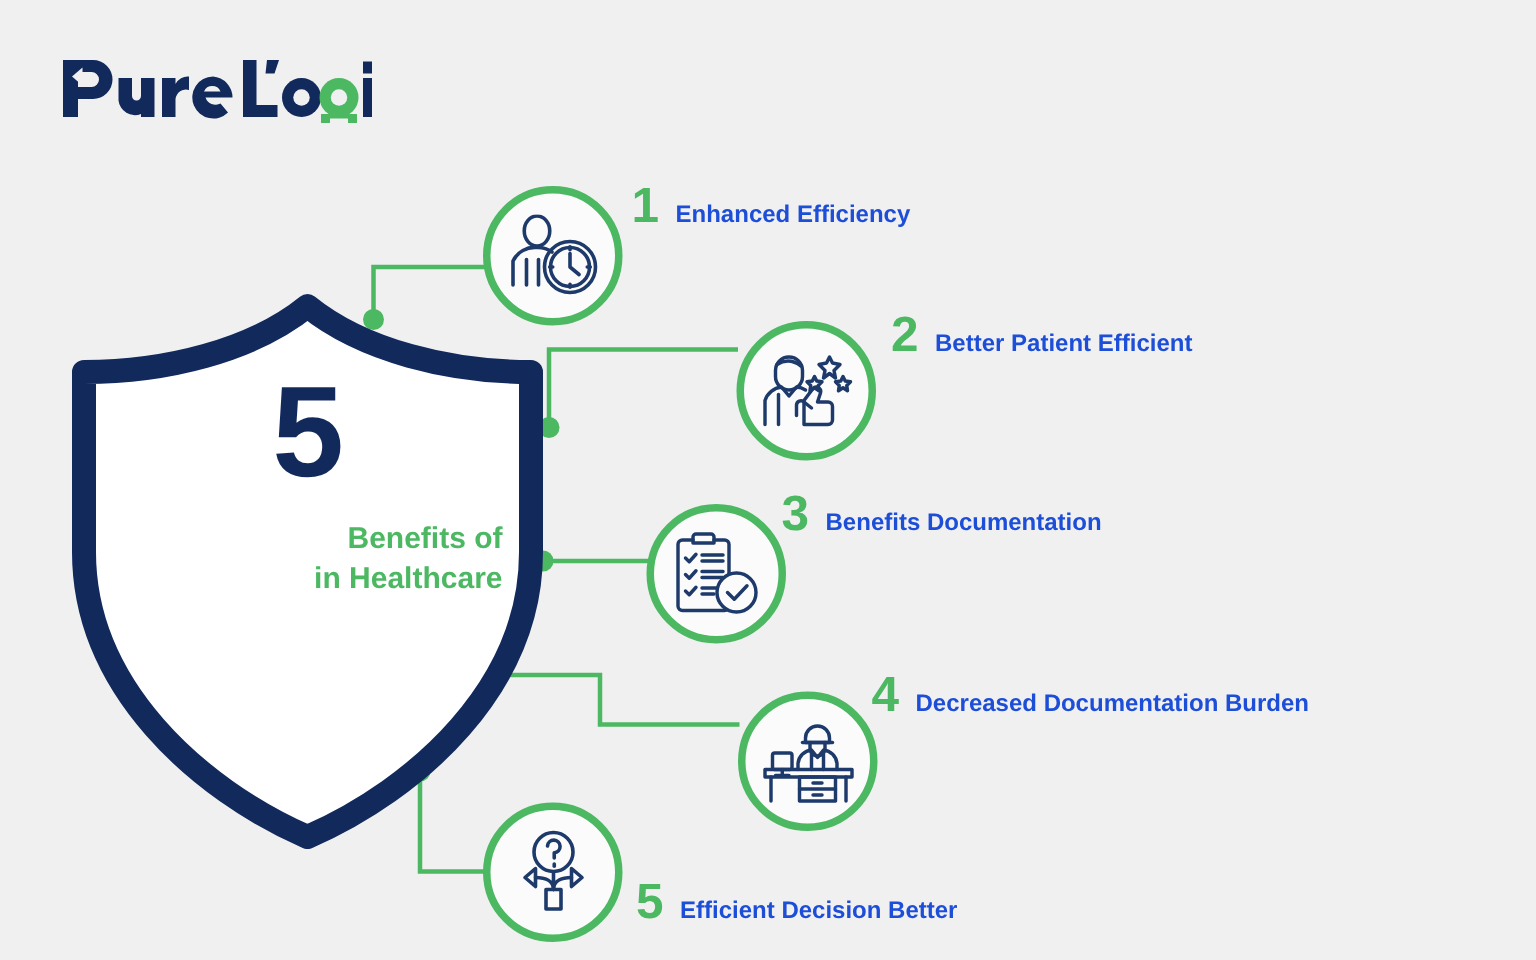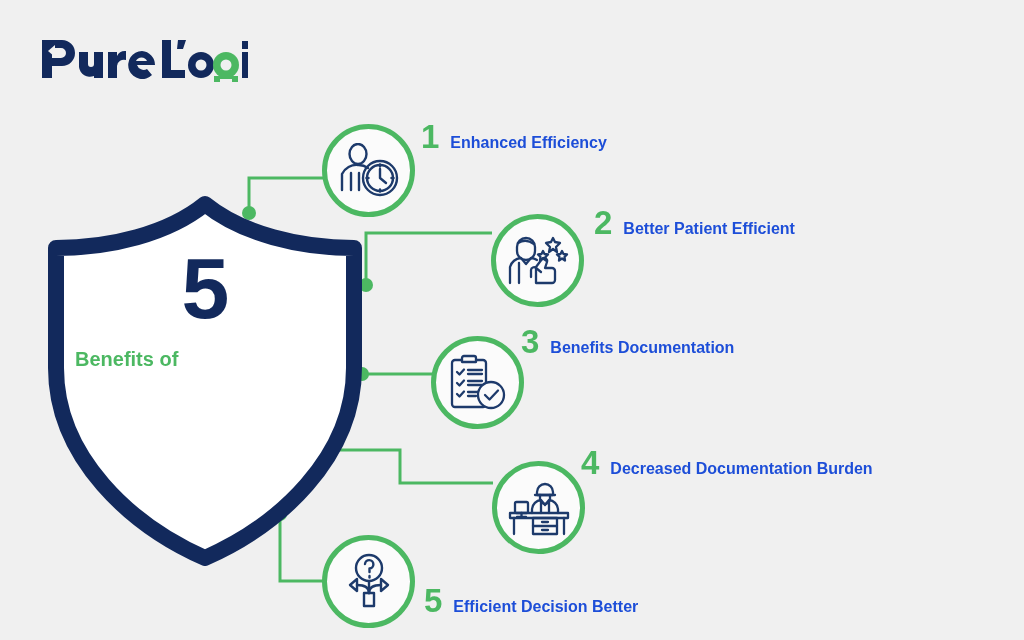--- a/index.html
+++ b/index.html
@@ -51,21 +51,21 @@
     margin-top: 52px;
     font-size: 86px;
     font-weight: bold;
     color: #12295c;
     line-height: 0.95;
     letter-spacing: -1px;
   }
   #shield-caption {
     margin-top: 16px;
     width: 260px;
-    text-align: left;
+    text-align: right;
     font-size: 20px;
     font-weight: bold;
     color: #4cb862;
     line-height: 1.35;
   }
 
   
   #connectors {
     position: absolute;
     left: 0; top: 0;
@@ -180,20 +180,21 @@
                L 16 172
                C 16 262, 92 330, 165 362
                C 238 330, 314 262, 314 172
                L 314 52
                C 260 52, 202 38, 165 8 Z" fill="#ffffff" stroke="#12295c" stroke-width="16" stroke-linejoin="round"></path>
     </svg>
     <div id="shield-content">
       <div id="shield-number">5</div>
       <div id="shield-caption">
         <div>Benefits of</div>
+        <div>in Healthcare</div>
       </div>
     </div>
   </div>
 
   <div class="icon-node" style="left:322px; top:124px; width:93px; height:93px;">
     <svg width="62" height="56" viewBox="0 0 62 56">
       <g fill="none" stroke="#1d3a6b" stroke-width="2.4" stroke-linecap="round" stroke-linejoin="round">
         <ellipse cx="20" cy="11" rx="8.5" ry="10"></ellipse>
         <path d="M4 47 V31 a16 16 0 0 1 16 -9 a16 16 0 0 1 10 3"></path>
         <path d="M13 30 V47"></path>

